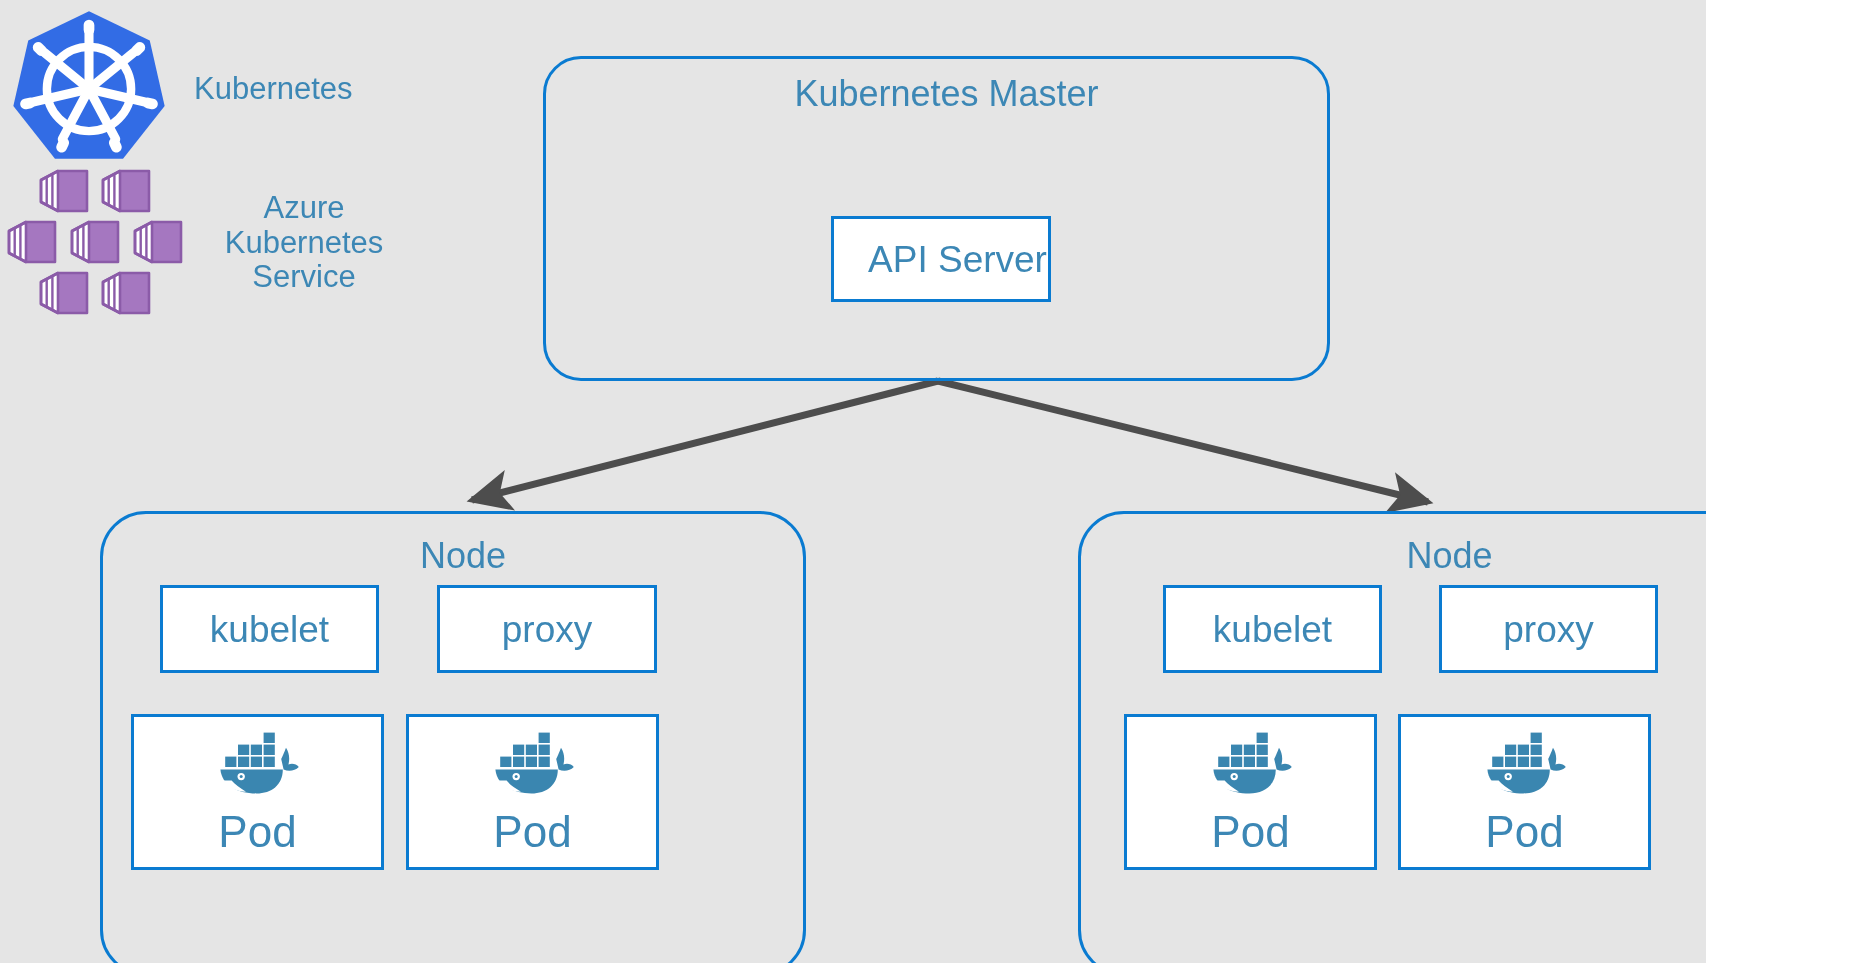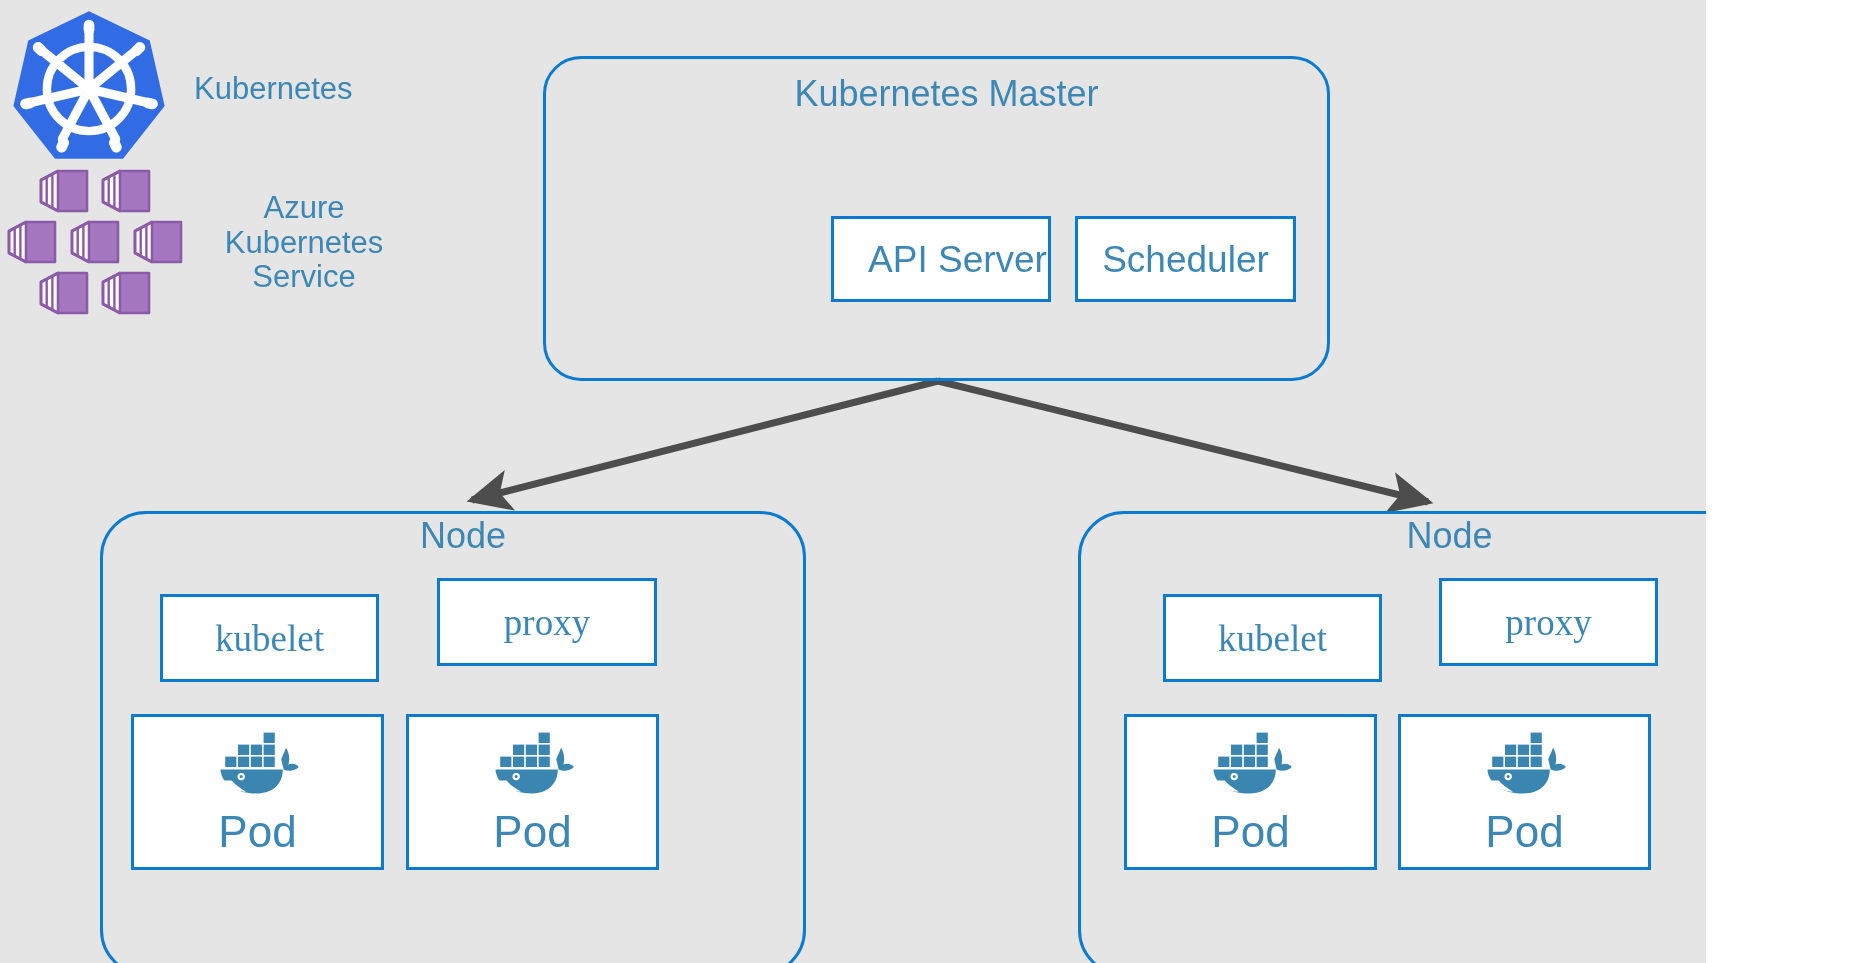--- a/index.html
+++ b/index.html
@@ -83,21 +83,21 @@
     left: 0;
     right: 0;
     text-align: center;
     color: #3C87B5;
     font-size: 36px;
     font-weight: 400;
     line-height: 1;
     margin-left: 20px;
   }
   #master-box .box-title { top: 17px; }
-  .round-box.node .box-title { top: 4px; }
+  .round-box.node .box-title { top: 24px; }
 
   
   .rect-box {
     position: absolute;
     border: 3px solid #0A7BD1;
     background: #ffffff;
     box-sizing: border-box;
     display: flex;
     align-items: center;
     justify-content: center;
@@ -109,22 +109,22 @@
     line-height: 1;
     white-space: nowrap;
   }
 
   
   #box-etcd      { left: 37px;  top: 157px; width: 221px; height: 86px; }
   #box-api       { left: 285px; top: 157px; width: 220px; height: 86px; padding-left: 33px; }
   #box-scheduler { left: 529px; top: 157px; width: 221px; height: 86px; }
 
   
-  .box-kubelet { top: 80px; height: 88px; font-family: Liberation Serif, serif; }
-  .box-proxy   { top: 64px; height: 88px; font-family: Liberation Serif, serif; }
+  .box-kubelet { top: 71px; height: 88px; }
+  .box-proxy   { top: 71px; height: 88px; }
   .box-pod     { height: 156px; display: flex; align-items: center; justify-content: center; }
 
   #node-left-box  .box-kubelet { left: 57px;  width: 219px; }
   #node-left-box  .box-proxy   { left: 334px; width: 220px; }
   #node-left-box  .pod-1       { left: 28px;  top: 200px; width: 253px; }
   #node-left-box  .pod-2       { left: 303px; top: 200px; width: 253px; }
 
   #node-right-box .box-kubelet { left: 82px;  width: 219px; }
   #node-right-box .box-proxy   { left: 358px; width: 219px; }
   #node-right-box .pod-1       { left: 43px;  top: 200px; width: 253px; }
@@ -223,23 +223,20 @@
 Kubernetes
 Service</div>
   </div>
 
   <div class="round-box" id="master-box">
     <div class="box-title">Kubernetes Master</div>
 
     <div class="rect-box" id="box-api">
       <span class="rect-label">API Server</span>
     </div>
-    <div class="rect-box" id="box-scheduler">
-      <span class="rect-label">Scheduler</span>
-    </div>
   </div>
 
   <div class="round-box node" id="node-left-box">
     <div class="box-title">Node</div>
 
     <div class="rect-box box-kubelet">
       <span class="rect-label">kubelet</span>
     </div>
     <div class="rect-box box-proxy">
       <span class="rect-label">proxy</span>

